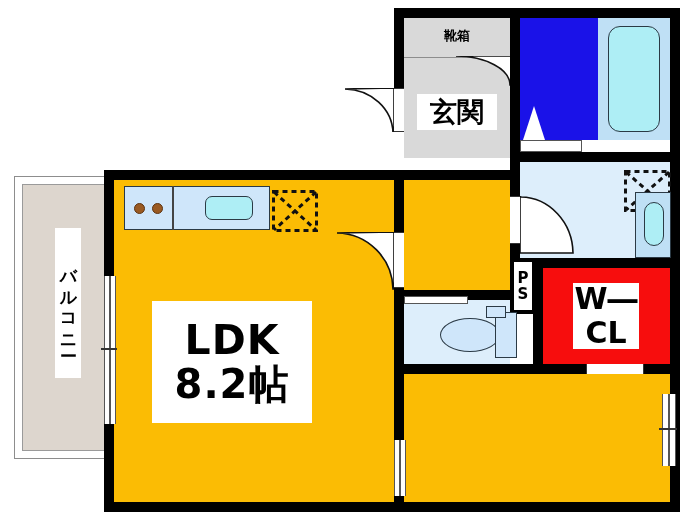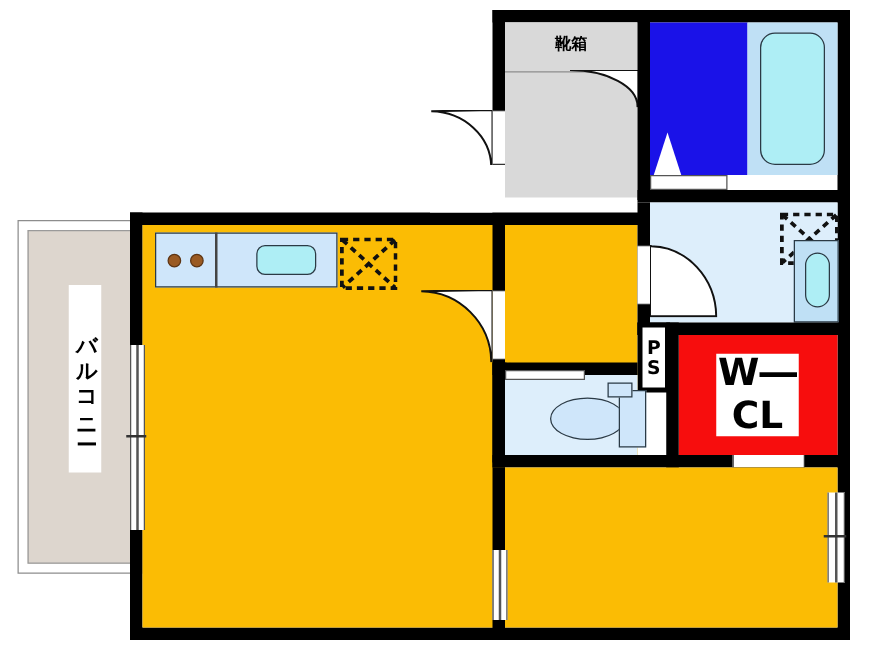--- a/index.html
+++ b/index.html
@@ -122,33 +122,38 @@
   <div class="abs fill-tub" style="left:205px; top:196px; width:48px; height:24px; border:1.5px solid #2b3a45; border-radius:7px;"></div>
 
   <div class="abs" style="left:272px; top:190px; width:46px; height:42px;">
     <svg width="46" height="42" viewBox="0 0 46 42">
       <rect x="1.5" y="1.5" width="43" height="39" fill="none" stroke="#111" stroke-width="3" stroke-dasharray="5,4"></rect>
       <line x1="2" y1="2" x2="44" y2="40" stroke="#111" stroke-width="3" stroke-dasharray="5,4"></line>
       <line x1="44" y1="2" x2="2" y2="40" stroke="#111" stroke-width="3" stroke-dasharray="5,4"></line>
     </svg>
   </div>
 
+  <div class="label label-ldk" style="left:152px; top:301px; width:160px; height:122px; flex-direction:column;">
+    <span>LDK</span>
+    <span class="l2">8.2帖</span>
+  </div>
 
   <div class="win-v" style="left:104px; top:276px; width:10px; height:148px;"></div>
   <div class="abs" style="left:101px; top:348px; width:16px; height:2px; background:#333;"></div>
 
   <div class="abs fill-gray" style="left:404px; top:18px; width:106px; height:140px;"></div>
   <div class="abs fill-gray" style="left:404px; top:18px; width:106px; height:40px; border-bottom:1.5px solid #8d8d8d;"></div>
   <div class="label label-shoe" style="left:432px; top:26px; width:50px; height:20px;">靴箱</div>
 
   <div class="abs" style="left:455px; top:56px; width:56px; height:30px;">
     <svg width="56" height="30" viewBox="0 0 56 30">
       <path d="M 56 0 L 56 29 L 55 29 A 55 29 0 0 0 1 0 Z" fill="#ffffff" stroke="#111" stroke-width="1.6"></path>
     </svg>
   </div>
+  <div class="label label-gen" style="left:417px; top:94px; width:80px; height:36px;">玄関</div>
 
   <div class="abs wall" style="left:394px; top:170px; width:126px; height:10px;"></div>
   <div class="abs fill-white" style="left:394px; top:88px; width:10px; height:44px; border-top:1.5px solid #333; border-bottom:1.5px solid #333;"></div>
 
   <div class="abs" style="left:344px; top:88px; width:50px; height:46px;">
     <svg width="50" height="46" viewBox="0 0 50 46">
       <path d="M 50 0 L 50 45 L 49 45 A 49 45 0 0 0 1 1 Z" fill="#ffffff" stroke="#111" stroke-width="1.6"></path>
     </svg>
   </div>
   <div class="abs fill-white" style="left:344px; top:132px; width:60px; height:38px;"></div>

